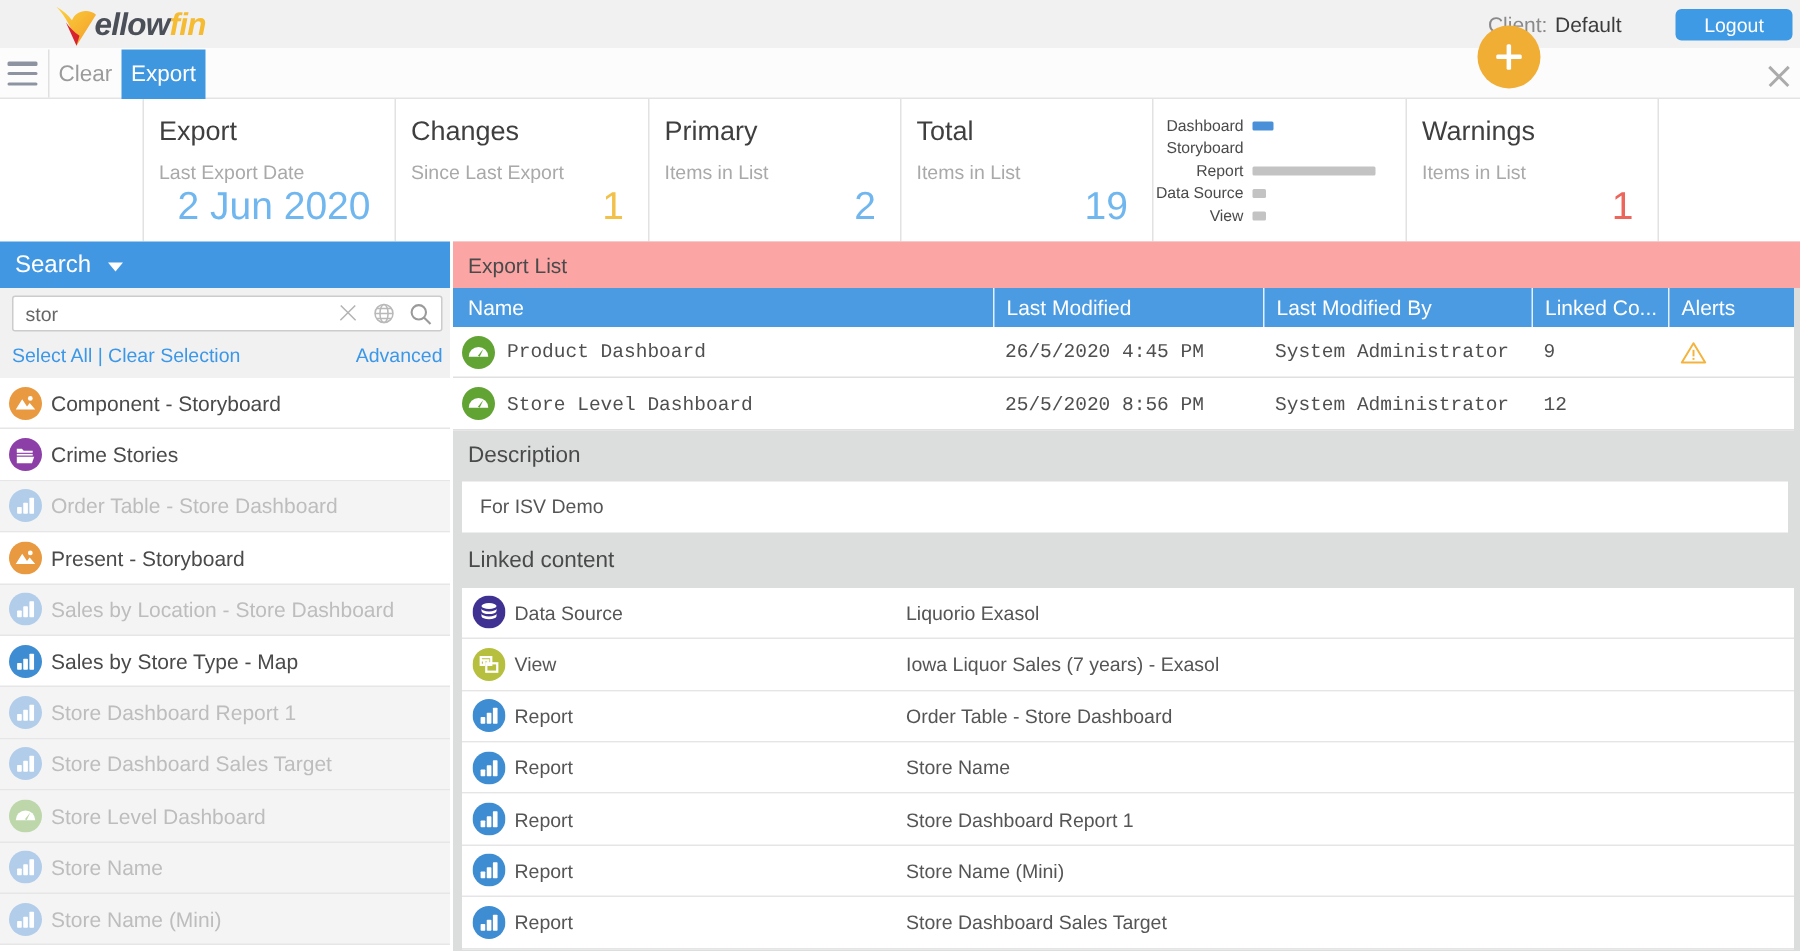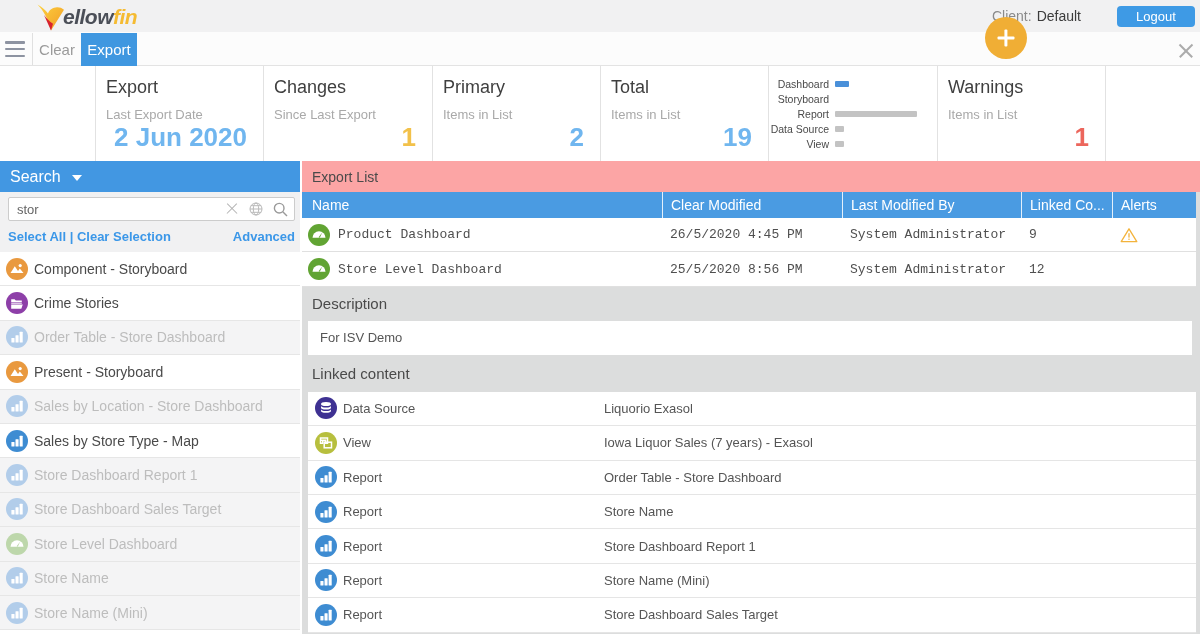--- a/index.html
+++ b/index.html
@@ -32,21 +32,21 @@
   .close-x::before, .close-x::after { content:""; position:absolute; left:-1px; top:7px; width:18px; height:1.6px; background:#ababab; }
   .close-x::before { transform:rotate(45deg); }
   .close-x::after { transform:rotate(-45deg); }
 
   
   .stats { position:absolute; left:0; top:66px; width:1200px; height:95px; background:#ffffff; display:flex; }
   .stat-cell { position:relative; height:95px; border-left:1px solid #e2e2e2; padding:11px 16px 0 10px; }
   .stat-lead { width:95px; border-left:none; }
   .stat-cell .t { font-size:18px; color:#3f3f3f; }
   .stat-cell .s { font-size:13px; color:#a9a9a9; margin-top:9px; }
-  .stat-cell .v { position:absolute; right:16px; bottom:8px; font-size:26px; font-weight:700; letter-spacing:0px;text-align:center; }
+  .stat-cell .v { position:absolute; right:16px; bottom:8px; font-size:26px; font-weight:400; letter-spacing:0px;text-align:center; }
   .stat-tail { flex:1; border-left:1px solid #e2e2e2; }
   
   .mini-chart { padding:10px 0 0 0; }
   .mc-row { display:flex; align-items:center; height:15px; }
   .mc-label { width:60px; text-align:right; font-size:10.5px; color:#4a4a4a; flex:none; white-space:nowrap; }
   .mc-bar { height:6px; margin-left:6px; border-radius:1px; background:#c3c3c3; }
   .mc-bar.accent { background:#4a90d9; }
 
   
   .content { position:absolute; left:0; top:161px; width:1200px; height:473px; background:#ffffff; }
@@ -59,21 +59,21 @@
   .search-box { position:relative; height:24px; background:#fff; border:1px solid #cccccc; border-radius:2px; }
   .search-box input { position:absolute; left:0; top:0; width:220px; height:22px; border:none; outline:none; background:transparent; font-family:inherit; font-size:13px; color:#666; padding-left:8px; }
   .sb-icons { position:absolute; right:6px; top:0; height:22px; display:flex; align-items:center; }
   .sb-clear { width:12px; height:12px; position:relative; margin-right:11px; cursor:pointer; }
   .sb-clear::before, .sb-clear::after { content:""; position:absolute; left:-1px; top:5px; width:14px; height:1.4px; background:#b3b3b3; }
   .sb-clear::before { transform:rotate(45deg); }
   .sb-clear::after { transform:rotate(-45deg); }
   .sb-globe { margin-right:10px; cursor:pointer; display:flex; }
   .sb-mag { cursor:pointer; display:flex; }
   .select-row { display:flex; justify-content:space-between; align-items:center; height:30px; font-size:13px; }
-  .select-row a { color:#3b97e8; text-decoration:none; cursor:pointer;font-weight:bold; }
+  .select-row a { color:#3b97e8; text-decoration:none; cursor:pointer; }
   
   .side-list { }
   .side-item { height:34.4px; display:flex; align-items:center; padding-left:6px; border-bottom:1px solid #e6e6e6; background:#ffffff; cursor:pointer; }
   .side-item.disabled { background:#f4f4f5; }
   .side-item .label { margin-left:6px; font-size:14px; color:#4a4a4a; }
   .side-item.disabled .label { color:#bdbdbd; }
   .cicon { width:22px; height:22px; flex:none; display:block; }
 
   
   .main { position:absolute; left:302px; top:0; width:898px; height:473px; background:#dcdddd; }
@@ -336,21 +336,21 @@
             <span class="label">Store Name (Mini)</span>
           </div>
         </div>
     </aside>
 
     <main class="main">
       <div class="main-title">Export List</div>
       <div class="etable">
         <div class="et-head">
           <div class="col-name">Name</div>
-          <div class="col-mod">Clear Modified</div>
+          <div class="col-mod">Last Modified</div>
           <div class="col-modby">Last Modified By</div>
           <div class="col-linked">Linked Co...</div>
           <div class="col-alerts">Alerts</div>
         </div>
         <div id="et-rows">
             <div class="et-row">
               <div class="col-name">
                 <svg class="cicon" width="22" height="22" viewBox="0 0 22 22" style="color:#61a433" fill="currentColor">
                   <use href="#ic-dashboard"></use>
                 </svg>

